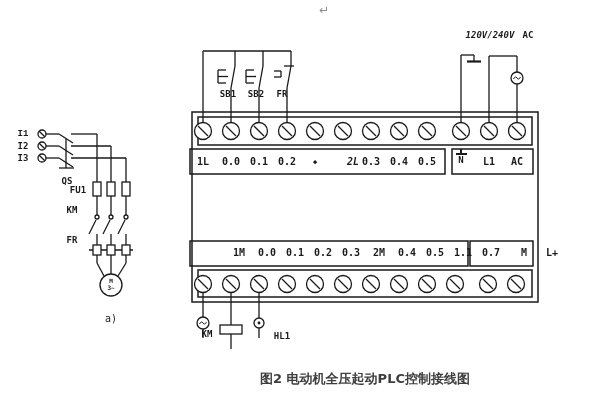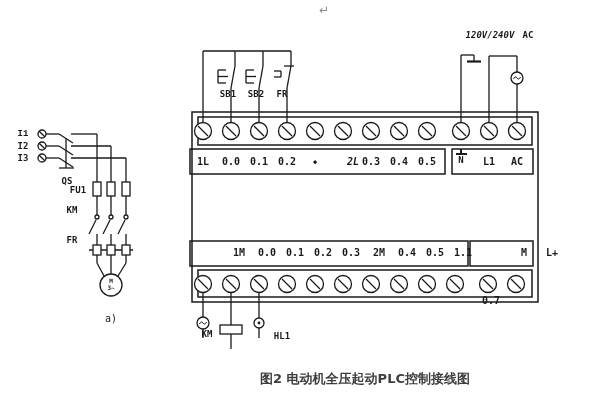--- a/index.html
+++ b/index.html
@@ -250,21 +250,21 @@
 
   <span class="cell cellb" style="left:189px;">1M</span>
   <span class="cell cellb" style="left:217px;">0.0</span>
   <span class="cell cellb" style="left:245px;">0.1</span>
   <span class="cell cellb" style="left:273px;">0.2</span>
   <span class="cell cellb" style="left:301px;">0.3</span>
   <span class="cell cellb" style="left:329px;">2M</span>
   <span class="cell cellb" style="left:357px;">0.4</span>
   <span class="cell cellb" style="left:385px;">0.5</span>
   <span class="cell cellb" style="left:413px;">1.1</span>
-  <span class="cell cellb" style="left:441px;margin-top:48px;">0.7</span>
+  <span class="cell cellb" style="left:441px;">0.7</span>
 
   <span class="cell cellb" style="left:474px;">M</span>
   <span class="cell cellb" style="left:502px;">L+</span>
 
   <span class="lbl rgt" style="left:196px;top:328px;width:22px;">KM</span>
   <span class="lbl rgt" style="left:230px;top:330px;width:22px;margin-left:41px;">HL1</span>
 
   <span class="caption">图2 电动机全压起动PLC控制接线图</span>
 </div>
 

